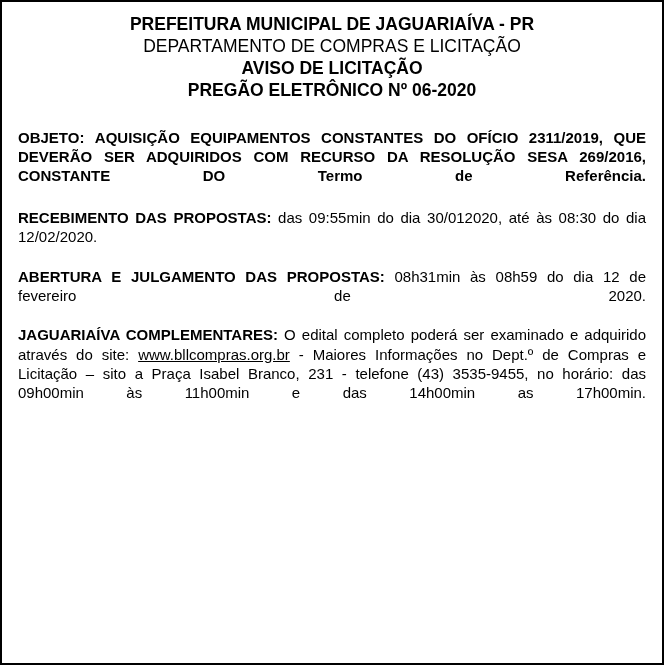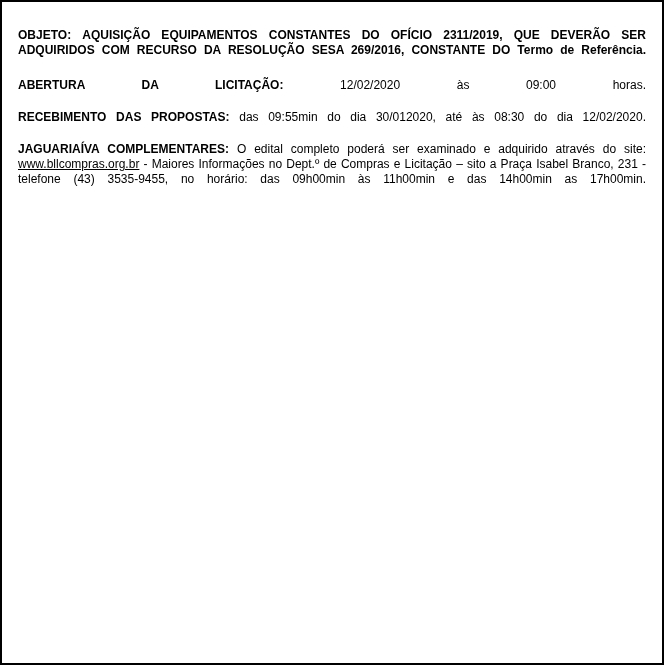--- a/index.html
+++ b/index.html
@@ -29,22 +29,22 @@
     display: block;
     font-size: 17.5px;
   }
   .header .bold {
     font-weight: bold;
   }
   .header .normal {
     font-weight: normal;
   }
   .body-block {
-    margin-top: 14px;
-    font-size: 12px;
+    margin-top: 26px;
+    font-size: 15px;
     line-height: 1.28;
   }
   .para {
     text-align: justify;
     text-justify: inter-word;
     margin: 0 0 1px 0;
   }
   .para .lbl {
     font-weight: bold;
   }
@@ -67,38 +67,44 @@
     content: "";
     display: inline-block;
     width: 100%;
   }
 </style>
 </head>
 <body>
 
 <div class="page">
 
+  <div class="header">
+    <span class="h-line bold">PREFEITURA MUNICIPAL DE JAGUARIAÍVA - PR</span>
+    <span class="h-line normal">DEPARTAMENTO DE COMPRAS E LICITAÇÃO</span>
+    <span class="h-line bold">AVISO DE LICITAÇÃO</span>
+    <span class="h-line bold">PREGÃO ELETRÔNICO Nº 06-2020</span>
+  </div>
 
   <div class="body-block">
 
     <p class="objeto">
       <span class="lbl">OBJETO:</span>
       <span class="val">AQUISIÇÃO EQUIPAMENTOS CONSTANTES DO OFÍCIO 2311/2019, QUE DEVERÃO SER ADQUIRIDOS COM RECURSO DA RESOLUÇÃO SESA 269/2016, CONSTANTE DO Termo de Referência.</span>
     </p>
 
-    <p class="para">
-      <span class="lbl">ABERTURA DA LICITAÇÃO:</span>
-      <span class="val">12/02/2020 às 09:00 horas.</span>
-    </p>
 
     <p class="para">
       <span class="lbl">RECEBIMENTO DAS PROPOSTAS:</span>
       <span class="val">das 09:55min do dia 30/012020, até às 08:30 do dia 12/02/2020.</span>
     </p>
 
+    <p class="para">
+      <span class="lbl">ABERTURA E JULGAMENTO DAS PROPOSTAS:</span>
+      <span class="val">08h31min às 08h59 do dia 12 de fevereiro de 2020.</span>
+    </p>
 
 
 
     <p class="para">
       <span class="lbl">JAGUARIAÍVA COMPLEMENTARES:</span>
       <span class="val">O edital completo poderá ser examinado e adquirido através do site: </span><a class="link" href="#">www.bllcompras.org.br</a><span class="val"> - Maiores Informações no Dept.º de Compras e Licitação – sito a Praça Isabel Branco, 231 - telefone (43) 3535-9455, no horário: das 09h00min às 11h00min e das 14h00min as 17h00min.</span>
     </p>
 
   </div>
 </div>

